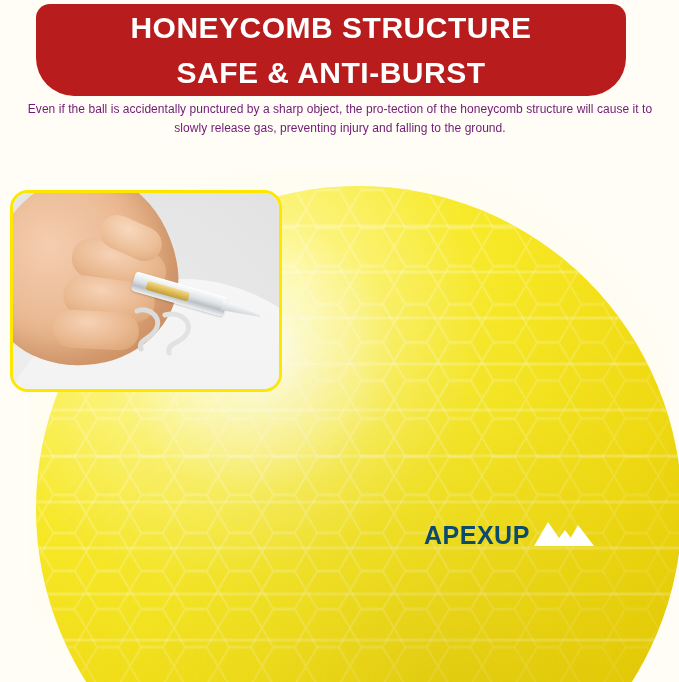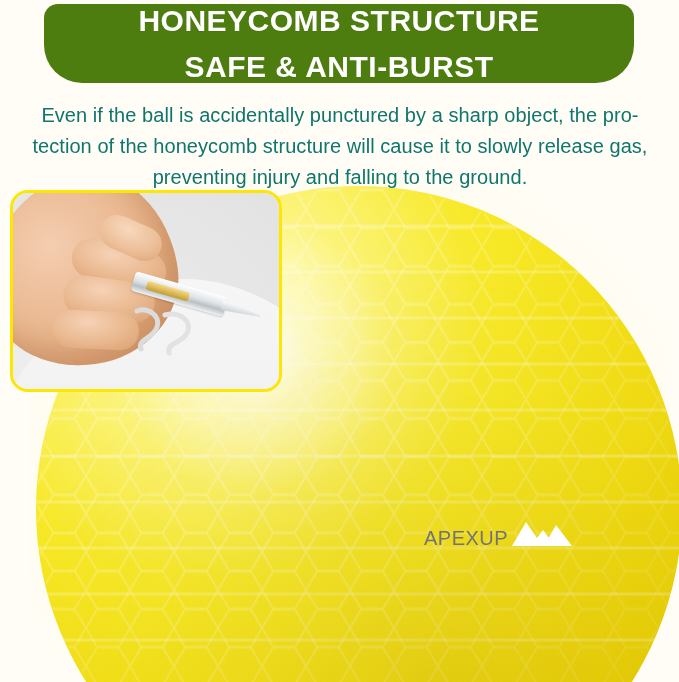--- a/index.html
+++ b/index.html
@@ -30,25 +30,25 @@
                 rgba(255,246,196,0.95) 0%,
                 rgba(255,248,214,0.85) 35%,
                 rgba(255,252,235,0.55) 60%,
                 rgba(255,253,245,0) 78%);
     pointer-events: none;
   }
 
   
   .banner {
     position: absolute;
-    left: 44px;
+    left: 36px;
     top: 4px;
     width: 590px;
-    height: 79px;
-    background: #4d7c0f;
+    height: 92px;
+    background: #b91c1c;
     border-radius: 14px 14px 38px 38px;
     display: flex;
     flex-direction: column;
     align-items: center;
     justify-content: center;
     box-shadow: 0 0 0 0 rgba(0,0,0,0);
   }
   .banner-line {
     color: #ffffff;
     font-weight: bold;
@@ -61,22 +61,22 @@
   .banner-line.l1 { font-size: 30px; }
   .banner-line.l2 { font-size: 30px; margin-top: 14px; }
 
   
   .desc {
     position: absolute;
     left: 26px;
     top: 100px;
     width: 628px;
     text-align: center;
-    color: #0f766e;
-    font-size: 20px;
+    color: #701a75;
+    font-size: 12px;
     line-height: 1.55;
     letter-spacing: 0.05px;
   }
 
   
   .ball {
     position: absolute;
     left: 36px;
     top: 186px;
     width: 646px;
@@ -123,23 +123,23 @@
   
   .brand {
     position: absolute;
     left: 424px;
     top: 518px;
     display: flex;
     align-items: flex-end;
     gap: 2px;
   }
   .brand-text {
-    color: #737373;
-    font-size: 20px;
-    font-weight: normal;
+    color: #0c4a6e;
+    font-size: 25px;
+    font-weight: bold;
     letter-spacing: 0.5px;
     line-height: 1;
   }
   .brand-mark { display: block; }
 
   
   .inset {
     position: absolute;
     left: 10px;
     top: 190px;

